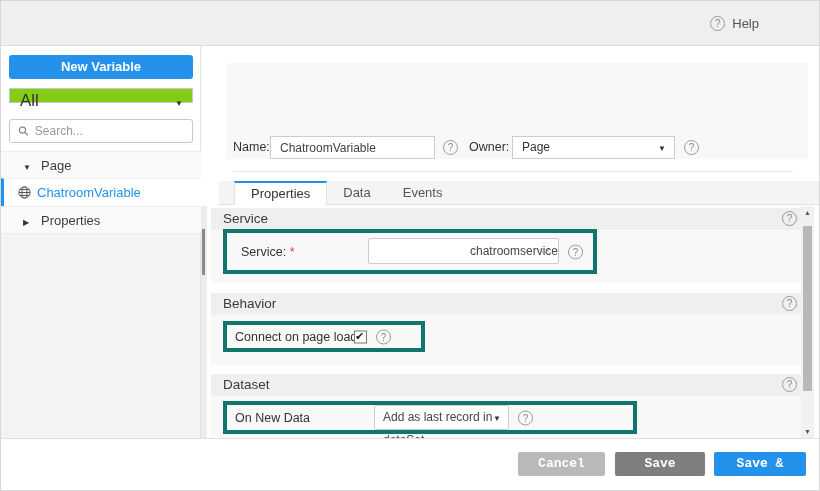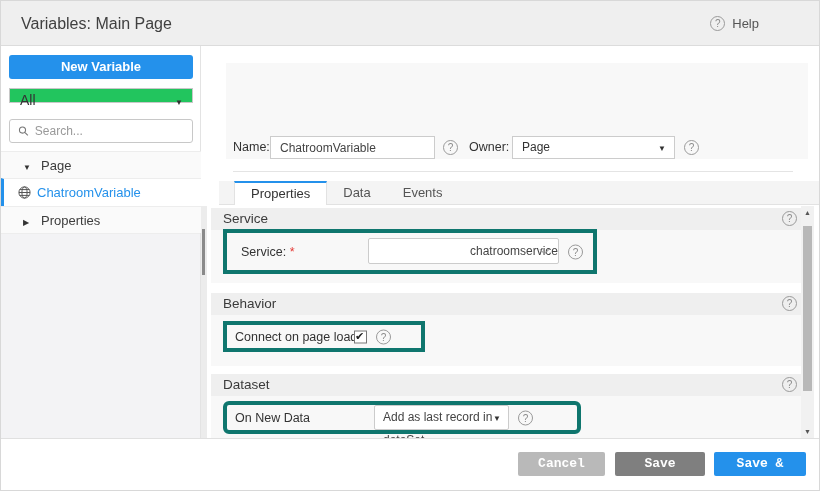--- a/index.html
+++ b/index.html
@@ -20,22 +20,22 @@
   .qmark { display:inline-block; width:15px; height:15px; border:1px solid #9a9a9a; border-radius:50%;
            color:#8a8a8a; font-size:10px; line-height:13px; text-align:center; background:transparent;
            flex:0 0 auto; }
 
   
   .sidebar { position:absolute; left:0; top:45px; width:200px; height:392px; background:#fff;
              border-right:1px solid #e3e3e3; }
   .btn-new { position:absolute; left:8px; top:9px; width:184px; height:24px; background:#2491eb;
              border:none; border-radius:3px; color:#fff; font-size:13px; font-weight:bold;
              text-align:center; line-height:24px; cursor:pointer; }
-  .sel-all { position:absolute; left:8px; top:42px; width:184px; height:15px; background:#22c55e;
-             border:1px solid #c8c8c8; font-size:14px; color:#333; line-height:23px;
+  .sel-all { position:absolute; left:8px; top:42px; width:184px; height:15px; background:#84cc16;
+             border:1px solid #c8c8c8; font-size:17px; color:#333; line-height:23px;
              padding-left:10px; cursor:pointer; }
   .sel-all .caret { position:absolute; right:9px; top:0; line-height:23px; }
   .caret-dn::after { content:"▼"; font-size:8px; color:#333; }
   .caret-rt::after { content:"▶"; font-size:8px; color:#333; }
   .search { position:absolute; left:8px; top:73px; width:184px; height:24px; background:#fff;
             border:1px solid #c8c8c8; border-radius:3px; display:flex; align-items:center; padding:0 8px; }
   .search input { border:none; outline:none; width:100%; font-size:12px; color:#444;
                   font-family:"Liberation Sans",sans-serif; background:transparent; margin-left:6px; }
   .search input::placeholder { color:#999; }
 
@@ -112,21 +112,20 @@
   .fbtn.cancel { left:517px; width:87px; background:#b9b9b9; }
   .fbtn.save { left:614px; width:90px; background:#7f7f7f; }
   .fbtn.saveclose { left:713px; width:92px; background:#2491eb; }
 </style>
 </head>
 <body>
 
 <div class="stage">
 
   <div class="hdr">
-    <div class="hdr-title">Variables: Main Page</div>
     <div class="hdr-help">
       <span class="qmark">?</span>
       <span class="txt">Help</span>
     </div>
   </div>
 
   <div class="sidebar">
     <button class="btn-new">New Variable</button>
     <div class="sel-all">
       <span>All</span>
@@ -215,21 +214,21 @@
     <div class="olabel" style="left:8px;">Connect on page load</div>
     <div class="cbx checked" id="behavior-checkbox" style="left:127px;"></div>
     <span class="qmark oq" style="left:149px;">?</span>
   </div>
 
   <div class="sec-hd" style="top:373px;">
     <span class="st">Dataset</span>
     <span class="qmark">?</span>
   </div>
   <div class="sec-bd" style="top:395px; height:42px;"></div>
-  <div class="obox" style="left:222px; top:400px; width:358px; height:33px;border-radius:6px;">
+  <div class="obox" style="left:222px; top:400px; width:414px; height:33px;">
     <div class="olabel" style="left:8px;">On New Data</div>
     <div class="osel" style="left:147px; top:0; width:135px; height:25px; line-height:23px; padding-left:8px;">
       <span>Add as last record in dataSet</span>
       <span class="caret caret-dn" style="position:absolute; right:7px; top:0; line-height:23px;"></span>
     </div>
     <span class="qmark oq" style="left:291px;">?</span>
   </div>
 
   <div class="rscroll">
     <div class="arr up">▲</div>

